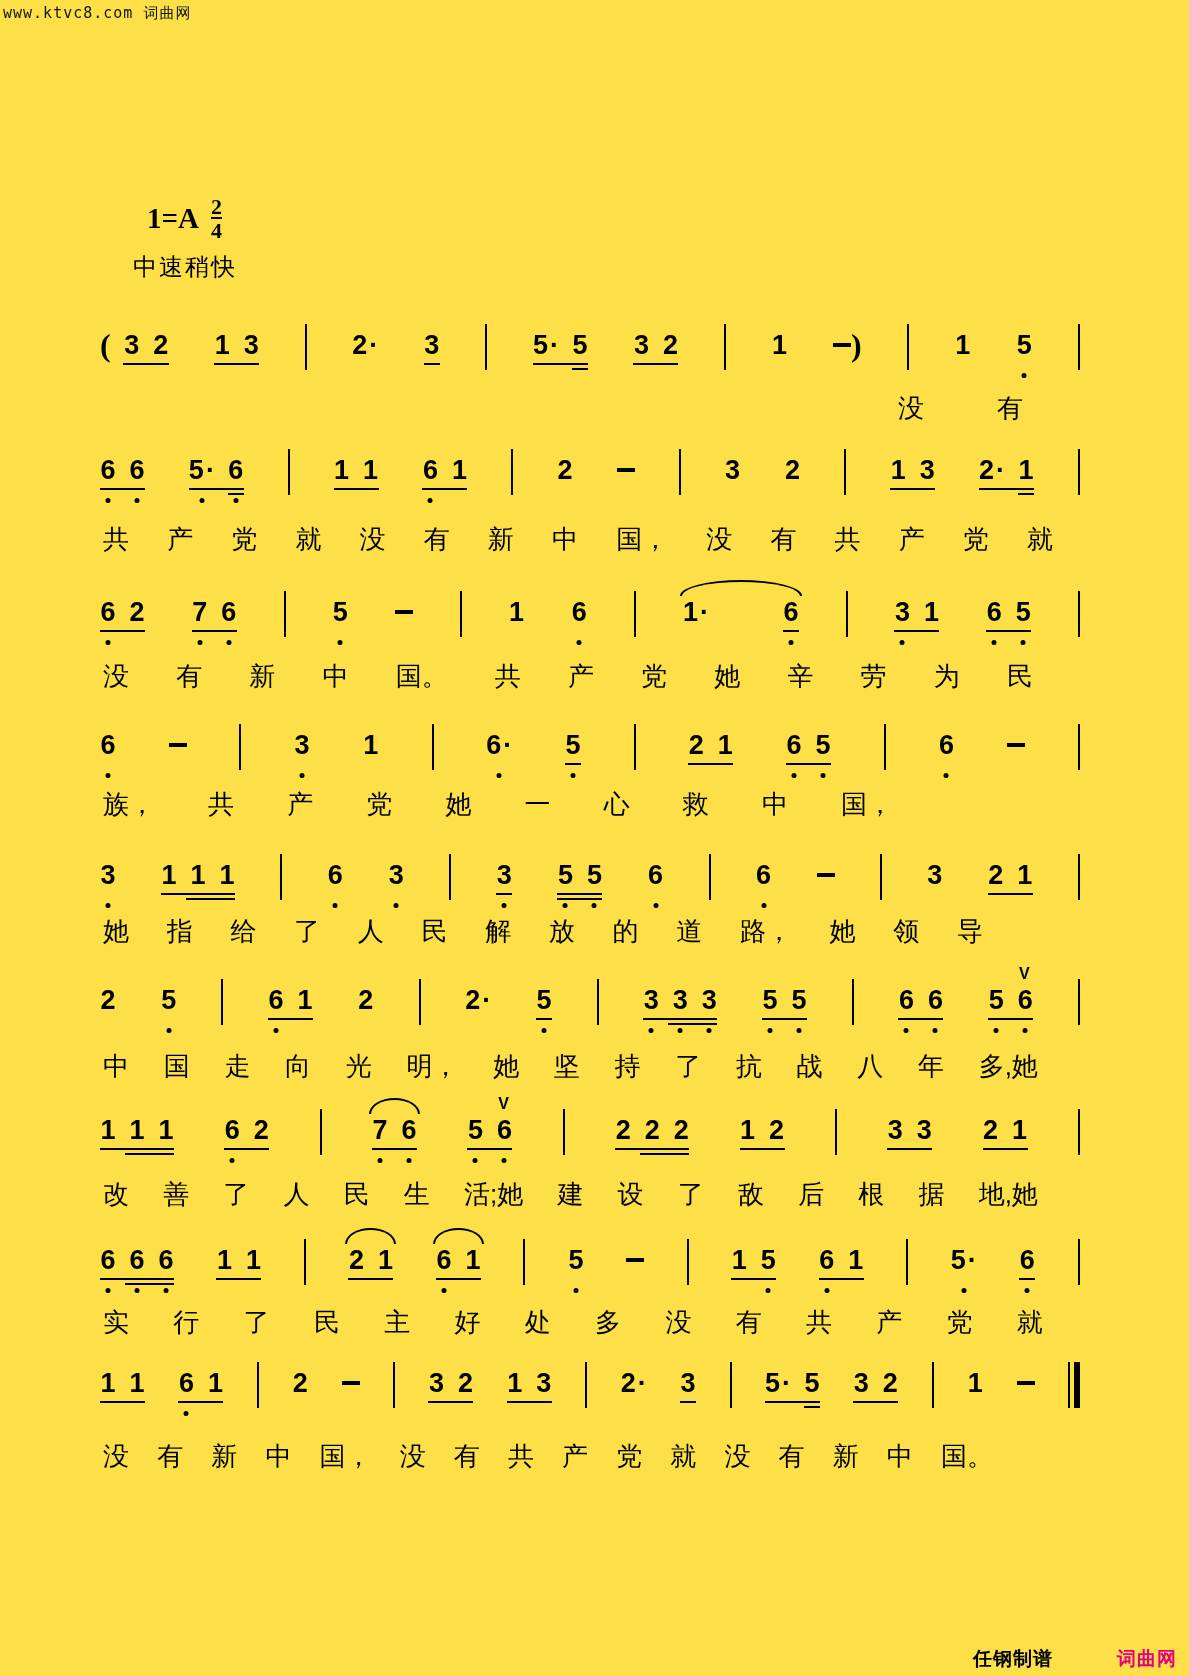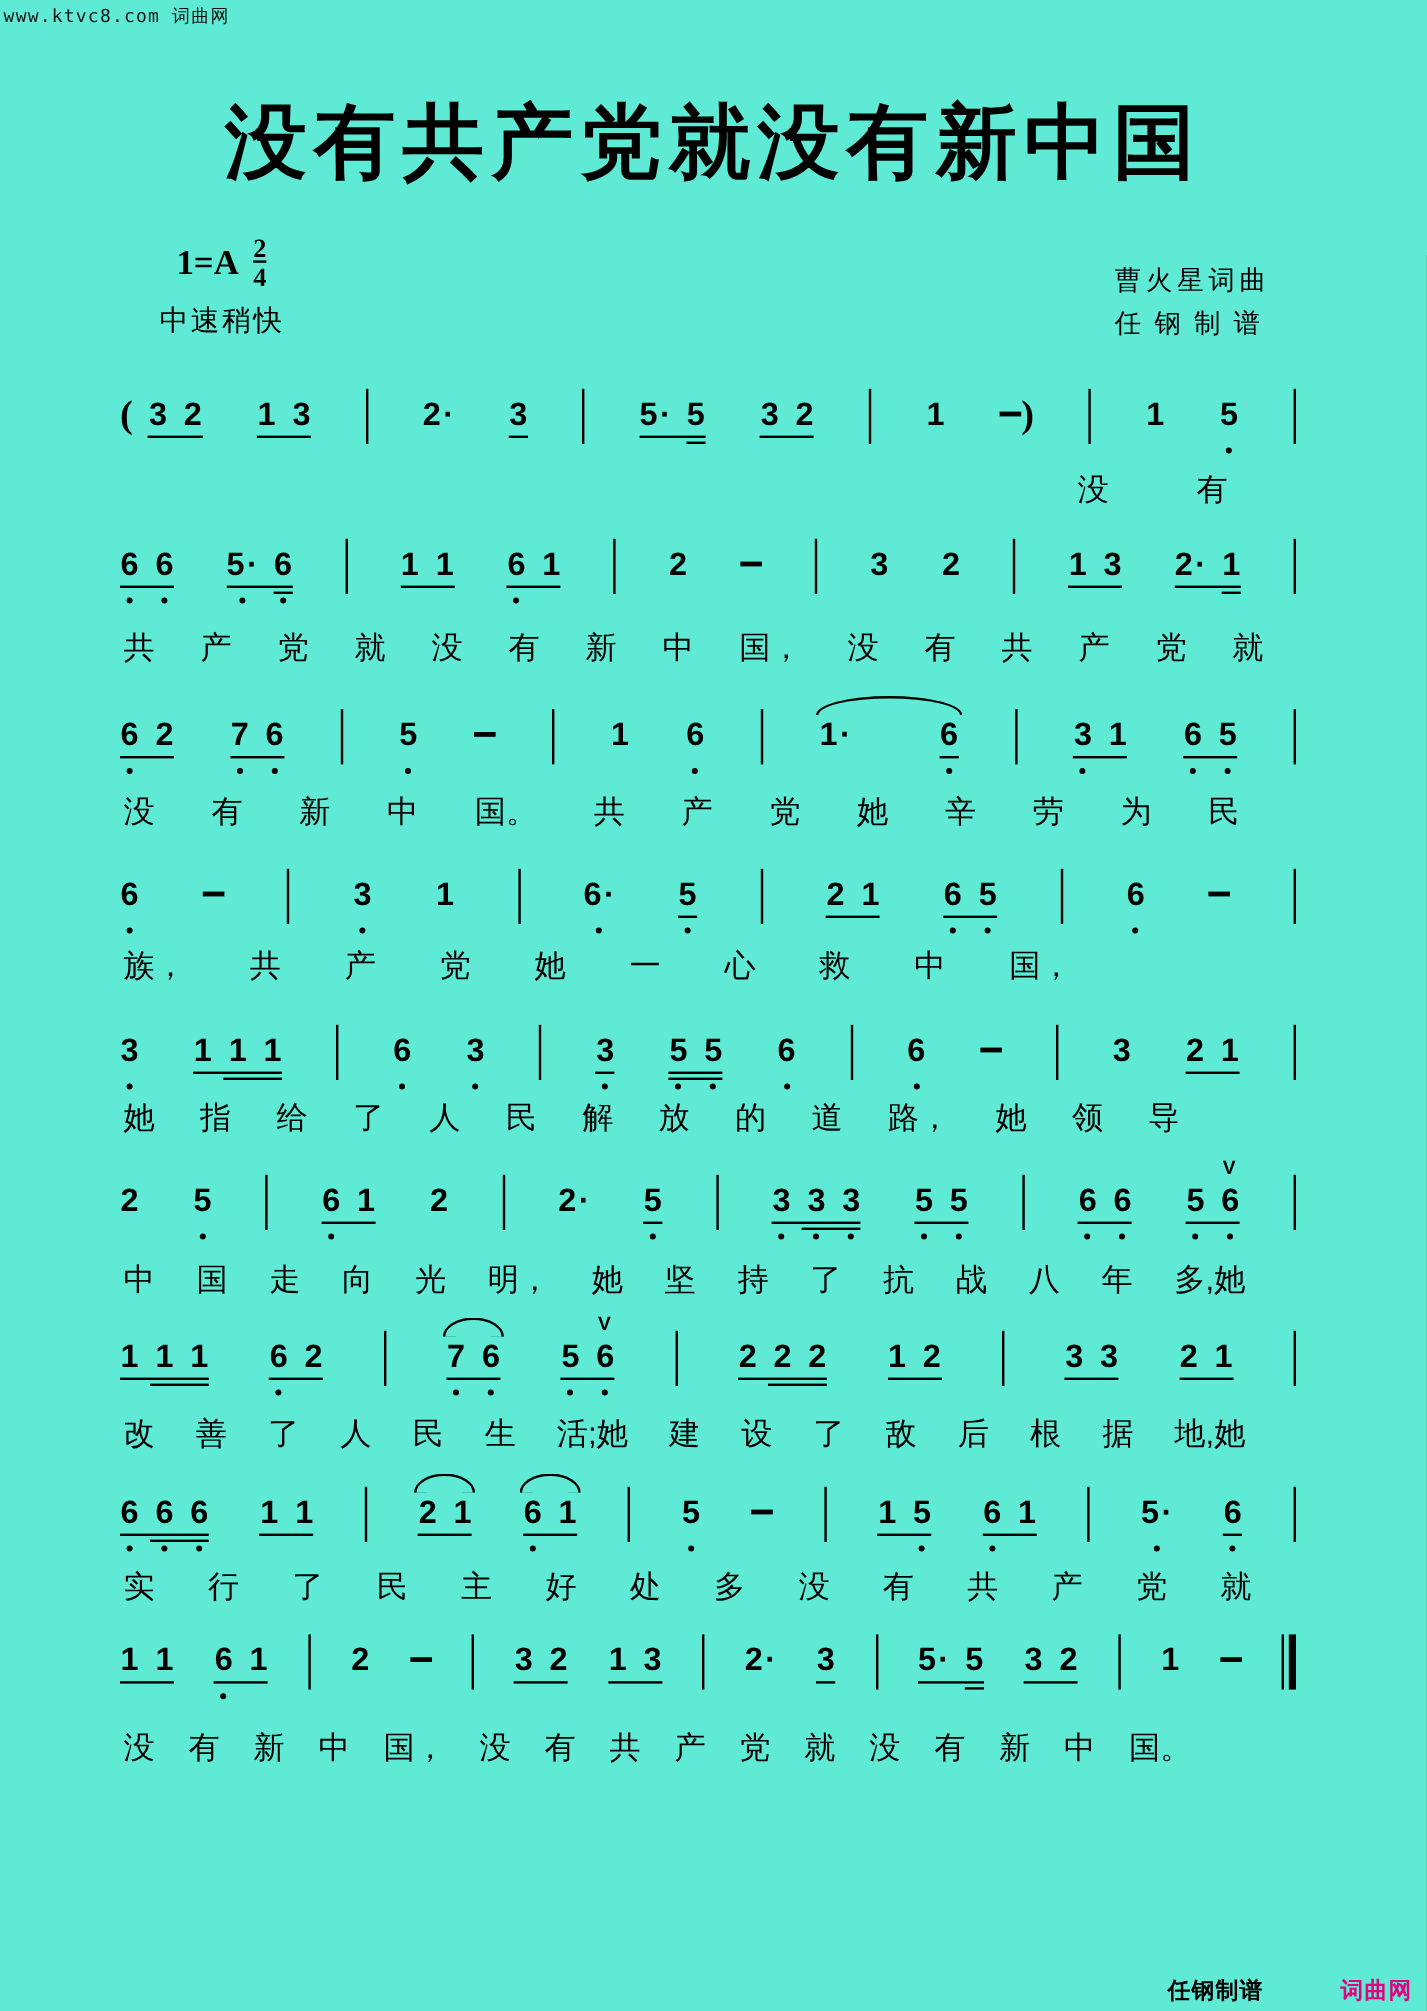--- a/index.html
+++ b/index.html
@@ -1,16 +1,16 @@
 <!DOCTYPE html>
 <html><head>
 <meta charset="utf-8">
 <style>
   html,body{margin:0;padding:0;background:#888;}
-  .page{position:relative;width:1189px;height:1676px;background:#5eead4;overflow:hidden;
+  .page{position:relative;width:1189px;height:1676px;background:#fde047;overflow:hidden;
         font-family:"Liberation Sans",sans-serif;color:#000;}
   .watermark{position:absolute;left:3px;top:4px;font-family:"DejaVu Sans Mono",monospace;
              font-size:15px;color:#141414;letter-spacing:1px;}
   .title{position:absolute;top:74px;left:50%;transform:translateX(-50%);white-space:nowrap;
          font-family:"DejaVu Serif","Liberation Serif",serif;font-weight:bold;
          font-size:68px;letter-spacing:6px;margin:0;}
   .keybox{position:absolute;left:147px;top:196px;font-family:"Liberation Serif",serif;
           font-weight:bold;font-size:29px;}
   .frac{display:inline-block;text-align:center;font-size:22px;line-height:21px;
         vertical-align:-10px;margin-left:12px;}
@@ -53,31 +53,26 @@
   .footer-label{position:absolute;left:973px;top:1646px;font-size:19px;font-weight:bold;letter-spacing:1px;}
   .footer-site{position:absolute;left:1117px;top:1646px;font-size:19px;font-weight:bold;
                letter-spacing:1px;color:#e4007f;}
 </style>
 </head>
 <body>
 
 <div class="page">
   <div class="watermark">www.ktvc8.com 词曲网</div>
 
-  <h1 class="title">没有共产党就没有新中国</h1>
 
   <div class="keybox">
     <span>1=A</span><span class="frac"><b class="num">2</b><b class="den">4</b></span>
   </div>
   <div class="tempo">中速稍快</div>
 
-  <div class="credits">
-    <div class="c1">曹火星词曲</div>
-    <div class="c2">任钢制谱</div>
-  </div>
 
   <div id="score">
       <div class="nrow" style="top: 330px;">
         <span class="grp">
           <span class="paren">(</span>
           <span class="nt"><span class="dgw">3</span></span>
           <span class="nt"><span class="dgw">2</span></span>
           <i class="beam" style="left: 33.3333%; width: 66.6667%; top: 33px;"></i>
         </span>
         <span class="grp">

